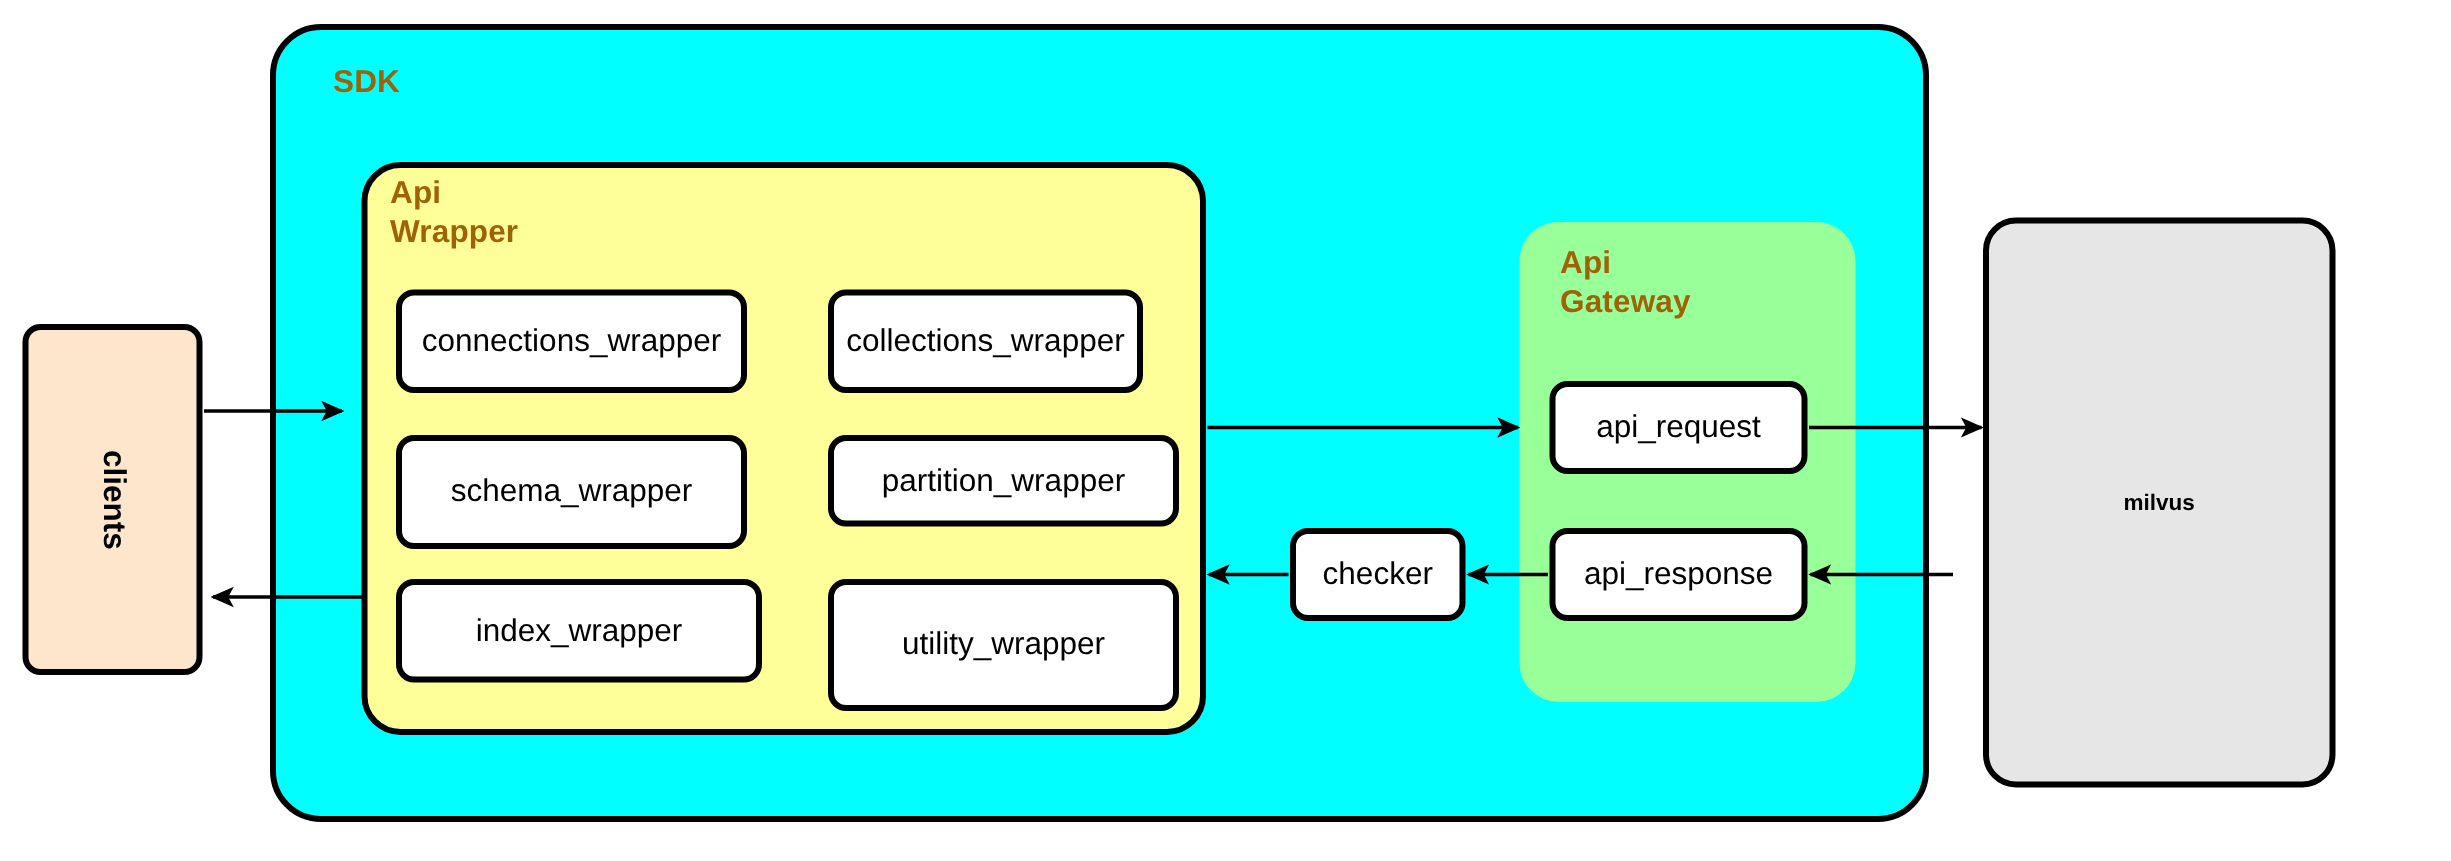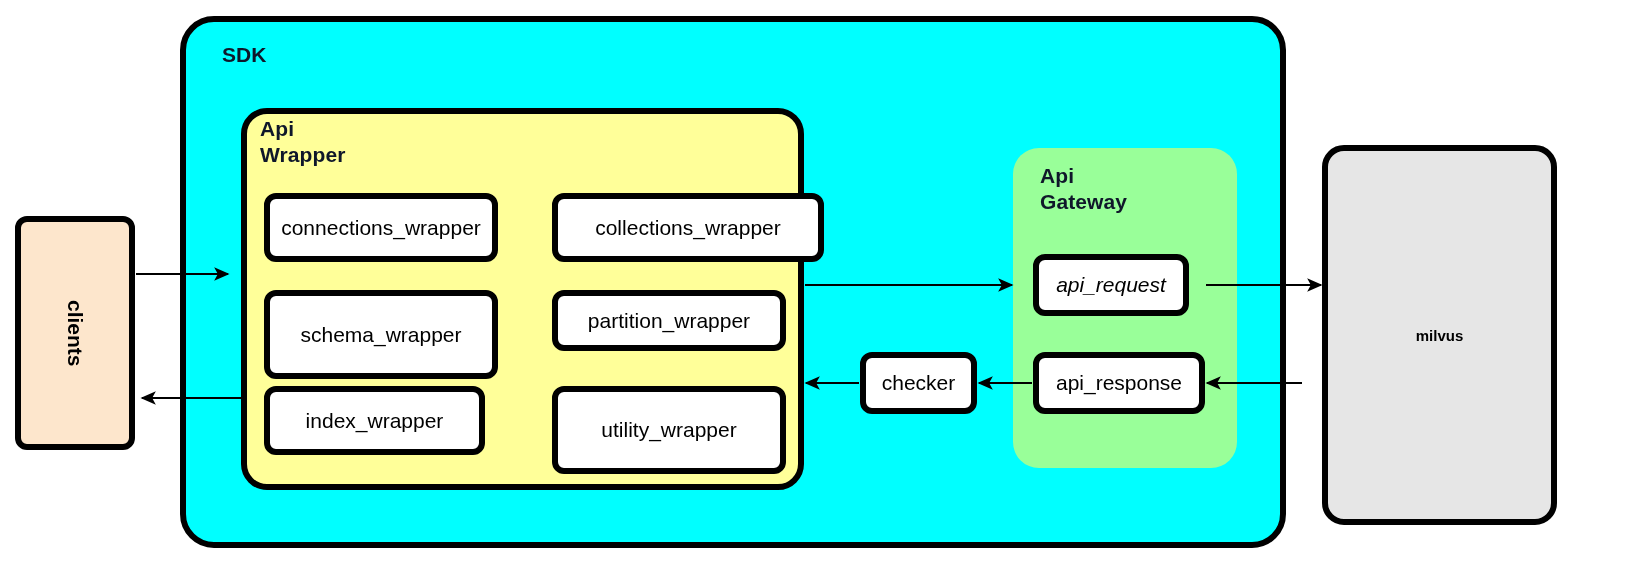--- a/index.html
+++ b/index.html
@@ -17,40 +17,40 @@
     width: 1634px;
     height: 574px;
     background: #ffffff;
     overflow: hidden;
   }
 
   
   .box {
     position: absolute;
     box-sizing: border-box;
-    border: 6px solid #000000;
+    border: 4px solid #000000;
     background: #ffffff;
   }
   .rounded-md  { border-radius: 22px; }
   .rounded-sm  { border-radius: 12px; }
 
   
   .sdk-container     { background: #00ffff; border-radius: 34px; }
   .wrapper-container { background: #ffff99; border-radius: 26px; }
   .gateway-container { background: #99ff99; border: none; border-radius: 26px; }
   .clients-box       { background: #fde6cc; }
   .milvus-box        { background: #e6e6e6; }
   .leaf-box          { background: #ffffff; }
 
   
   .group-label {
     position: absolute;
     font-weight: bold;
     font-size: 21px;
-    color: #0f172a;
+    color: #a16207;
     line-height: 1.22;
     white-space: pre-line;
     letter-spacing: 0.1px;
     pointer-events: none;
   }
   .leaf-label {
     position: absolute;
     inset: 0;
     display: flex;
     align-items: center;
@@ -115,46 +115,46 @@
 
   <div class="box wrapper-container" style="left:241px; top:108px; width:563px; height:382px;"></div>
 
   <div class="group-label" style="left:260px; top:116px;">Api
 Wrapper</div>
 
   <div class="box rounded-sm leaf-box" style="left:264px; top:193px; width:234px; height:69px;">
     <div class="leaf-label">connections_wrapper</div>
   </div>
 
-  <div class="box rounded-sm leaf-box" style="left:552px; top:193px; width:272px; height:69px;">
+  <div class="box rounded-sm leaf-box" style="left:552px; top:193px; width:210px; height:69px;">
     <div class="leaf-label">collections_wrapper</div>
   </div>
 
-  <div class="box rounded-sm leaf-box" style="left:264px; top:290px; width:234px; height:89px;">
+  <div class="box rounded-sm leaf-box" style="left:264px; top:290px; width:234px; height:76px;">
     <div class="leaf-label">schema_wrapper</div>
   </div>
 
   <div class="box rounded-sm leaf-box" style="left:552px; top:290px; width:234px; height:61px;">
     <div class="leaf-label">partition_wrapper</div>
   </div>
 
-  <div class="box rounded-sm leaf-box" style="left:264px; top:386px; width:221px; height:69px;">
+  <div class="box rounded-sm leaf-box" style="left:264px; top:386px; width:244px; height:69px;">
     <div class="leaf-label">index_wrapper</div>
   </div>
 
   <div class="box rounded-sm leaf-box" style="left:552px; top:386px; width:234px; height:88px;">
     <div class="leaf-label">utility_wrapper</div>
   </div>
 
   <div class="box gateway-container" style="left:1013px; top:148px; width:224px; height:320px;"></div>
 
   <div class="group-label" style="left:1040px; top:163px;">Api
 Gateway</div>
 
-  <div class="box rounded-sm leaf-box" style="left:1033px; top:254px; width:156px; height:62px;font-style:italic;">
+  <div class="box rounded-sm leaf-box" style="left:1033px; top:254px; width:172px; height:62px;">
     <div class="leaf-label">api_request</div>
   </div>
 
   <div class="box rounded-sm leaf-box" style="left:1033px; top:352px; width:172px; height:62px;">
     <div class="leaf-label">api_response</div>
   </div>
 
   <div class="box rounded-sm leaf-box" style="left:860px; top:352px; width:117px; height:62px;padding-left:20px;">
     <div class="leaf-label">checker</div>
   </div>

